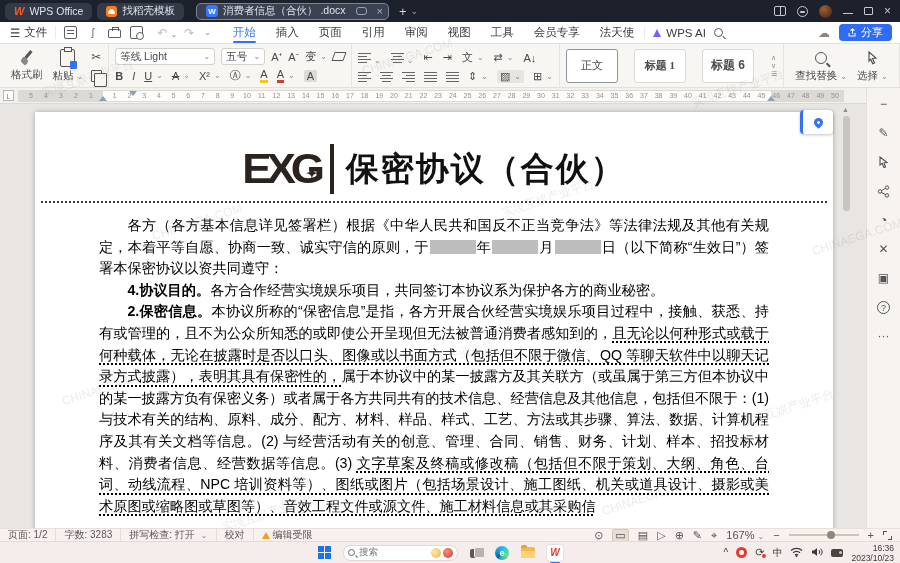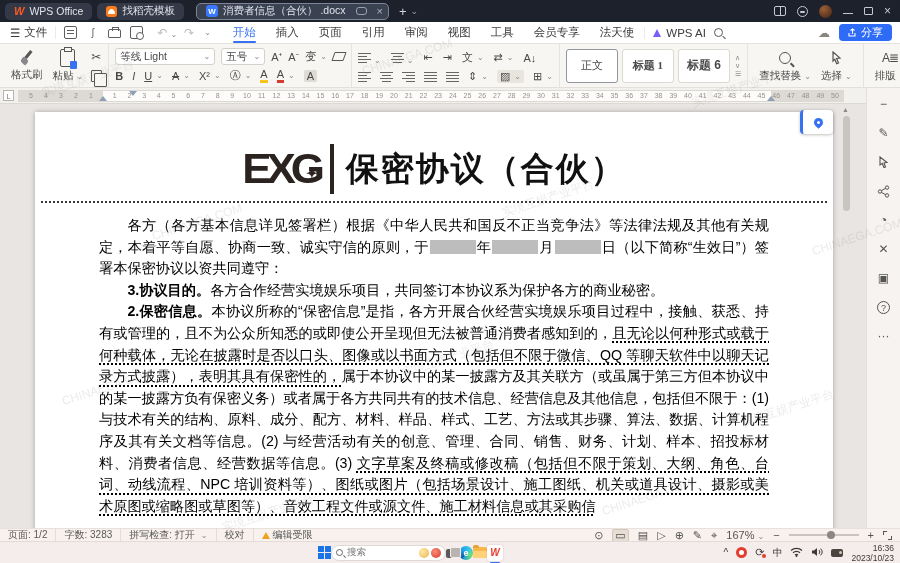--- a/index.html
+++ b/index.html
@@ -71,21 +71,21 @@
   .brush{width:16px;height:16px;position:relative}
   .brush::before{content:"";position:absolute;left:8px;top:0;width:3px;height:9px;background:#555;transform:rotate(40deg)}
   .brush::after{content:"";position:absolute;left:2px;top:8px;width:7px;height:6px;background:#888;border-radius:1px 3px 1px 3px;transform:rotate(40deg)}
   .copy-ico{width:11px;height:12px;border:1px solid #555;border-radius:1px;position:relative;background:#f8f6f3}
   .copy-ico::after{content:"";position:absolute;left:2px;top:2px;width:11px;height:12px;border:1px solid #555;border-radius:1px;background:#f8f6f3}
   .eraser{width:12px;height:9px;border:1.2px solid #555;border-radius:1px;transform:skewX(-20deg)}
   .ln{width:13px;height:11px;display:inline-block;background-image:linear-gradient(#666,#666),linear-gradient(#666,#666),linear-gradient(#666,#666),linear-gradient(#666,#666);background-size:13px 1.4px,9px 1.4px,13px 1.4px,9px 1.4px;background-position:0 1px,0 4.2px,0 7.4px,0 10.4px;background-repeat:no-repeat;cursor:pointer}
   .al-c{background-position:0 1px,2px 4.2px,0 7.4px,2px 10.4px}
   .al-r{background-position:0 1px,4px 4.2px,0 7.4px,4px 10.4px}
   .al-j{background-size:13px 1.4px,13px 1.4px,13px 1.4px,13px 1.4px}
-  .styles-box{display:flex;align-items:center;gap:4px}
+  .styles-box{display:flex;align-items:center;gap:16px}
   .style-item{width:52px;height:34px;border:1px solid #dcd8d2;border-radius:3px;background:#fff;display:flex;align-items:center;justify-content:center;font-size:11px;cursor:pointer;white-space:nowrap}
   .style-item.sel{border:1.5px solid #8f969e}
   .style-item.h1{font-family:"Liberation Serif",serif;font-weight:bold}
   .style-item.h2{font-weight:bold;font-size:12px}
   .style-arrows{display:flex;flex-direction:column;font-size:7px;color:#8a8a8a;line-height:8px;margin-left:1px}
   .bigico{height:18px;display:flex;align-items:center;justify-content:center}
   .mag2{width:12px;height:12px;border:1.6px solid #555;border-radius:50%;position:relative}
   .mag2::after{content:"";position:absolute;left:10px;top:11px;width:5px;height:1.6px;background:#555;transform:rotate(45deg)}
   .typo-ico{font-size:12px;letter-spacing:-1px}
 
@@ -140,21 +140,21 @@
   .vicon.sel{background:#e7ddd5;border:1px solid #d4c8be;border-radius:2px;padding:0 2px}
   .zoomtrack{width:70px;height:1.5px;background:#c9c4be;position:relative;cursor:pointer}
   .zoomknob{position:absolute;left:38px;top:-3.2px;width:8px;height:8px;border-radius:50%;background:#8d8781}
   .fsico{width:9px;height:9px;position:relative}
   .fsico::before,.fsico::after{content:"";position:absolute;width:3px;height:3px;border:1.2px solid #555}
   .fsico::before{left:0;top:0;border-right:none;border-bottom:none}
   .fsico::after{right:0;bottom:0;border-left:none;border-top:none}
 
   
   .taskbar{position:absolute;left:0;top:541px;width:900px;height:22px;background:#f4edeb;border-top:1px solid #e3dbd8;display:flex;align-items:center}
-  .tb-center{position:absolute;left:318px;display:flex;align-items:center;height:22px}
+  .tb-center{position:absolute;left:318px;display:flex;align-items:center;gap:12px;height:22px}
   .winlogo{width:13px;height:13px;display:grid;grid-template-columns:6px 6px;grid-gap:1px;cursor:pointer}
   .winlogo span{background:#1a73e8;width:6px;height:6px}
   .searchpill{width:115px;height:16px;background:#fff;border:1px solid #e0d9d5;border-radius:9px;display:flex;align-items:center;padding:0 4px;gap:4px;font-size:9.5px;color:#777;cursor:text}
   .mag3{width:7px;height:7px;border:1.1px solid #666;border-radius:50%;position:relative;flex:none}
   .mag3::after{content:"";position:absolute;left:5.5px;top:6px;width:3px;height:1.1px;background:#666;transform:rotate(45deg)}
   .pill-ic{margin-left:auto;display:flex;gap:2px}
   .pic1{width:10px;height:10px;border-radius:50%;background:radial-gradient(circle at 35% 35%,#ffe9a8,#e8b34b)}
   .pic2{width:10px;height:10px;border-radius:50%;background:radial-gradient(circle at 40% 35%,#ff8a7a,#d23c2a)}
   .taskview{width:13px;height:11px;position:relative}
   .taskview::before{content:"";position:absolute;left:0;top:2px;width:9px;height:9px;background:#5a5a5a;border-radius:2px}
@@ -462,21 +462,21 @@
       <div class="doc-header">
         <span class="logo"><span>EXG</span><span class="star">✦</span></span>
         <span class="vbar"></span>
         <span class="titlecol">
           <span class="doc-title">保密协议（合伙）</span>
         </span>
       </div>
       <div class="dotline"></div>
       <div class="doc-text">
         <p><span>各方（各方基本信息详见签署栏）根据《中华人民共和国反不正当竞争法》等法律法规及其他有关规定，本着平等自愿、协商一致、诚实守信的原则，于</span><span class="blank"></span><span>年</span><span class="blank"></span><span>月</span><span class="blank"></span><span>日（以下简称“生效日”）签署本保密协议以资共同遵守：</span></p>
-        <p><b>3.协议目的。</b><span>各方合作经营实境娱乐项目，共同签订本协议系为保护各方的商业秘密。</span></p>
+        <p><b>4.协议目的。</b><span>各方合作经营实境娱乐项目，共同签订本协议系为保护各方的商业秘密。</span></p>
         <p><b>2.保密信息。</b><span>本协议所称的“保密信息”是指，各方开展合伙经营实境娱乐项目过程中，接触、获悉、持有或管理的，且不为公众所知悉的或即使公开呈现但无法被普通消费者感知到的，</span><span class="dotted">且无论以何种形式或载于何种载体，无论在披露时是否以口头、图像或以书面方式（包括但不限于微信、QQ 等聊天软件中以聊天记录方式披露），表明其具有保密性的，</span><span>属于本协议中的某一披露方及其关联方（或虽属于第三方但本协议中的某一披露方负有保密义务）或者属于各方共同共有的技术信息、经营信息及其他信息，包括但不限于：(1) 与技术有关的结构、原料、成分、配方、材料、样品、样式、工艺、方法或其步骤、算法、数据、计算机程序及其有关文档等信息。(2) 与经营活动有关的创意、管理、合同、销售、财务、计划、样本、招投标材料、消费者信息、经营数据等信息。(3) </span><span class="dotted">文字草案及终稿或修改稿（包括但不限于策划、大纲、角色、台词、动线流程、NPC 培训资料等）、图纸或图片（包括场景设计、施工图纸、机关或道具设计、摄影或美术原图或缩略图或草图等）、音效工程文件或源文件、施工材料信息或其采购信</span></p>
       </div>
     </div>
   </div>
   <span class="vscroll-up">▲</span>
   <div class="vscroll"></div>
   <div class="pinbtn">
       <span class="pin"></span>
     </div>
 </div>

